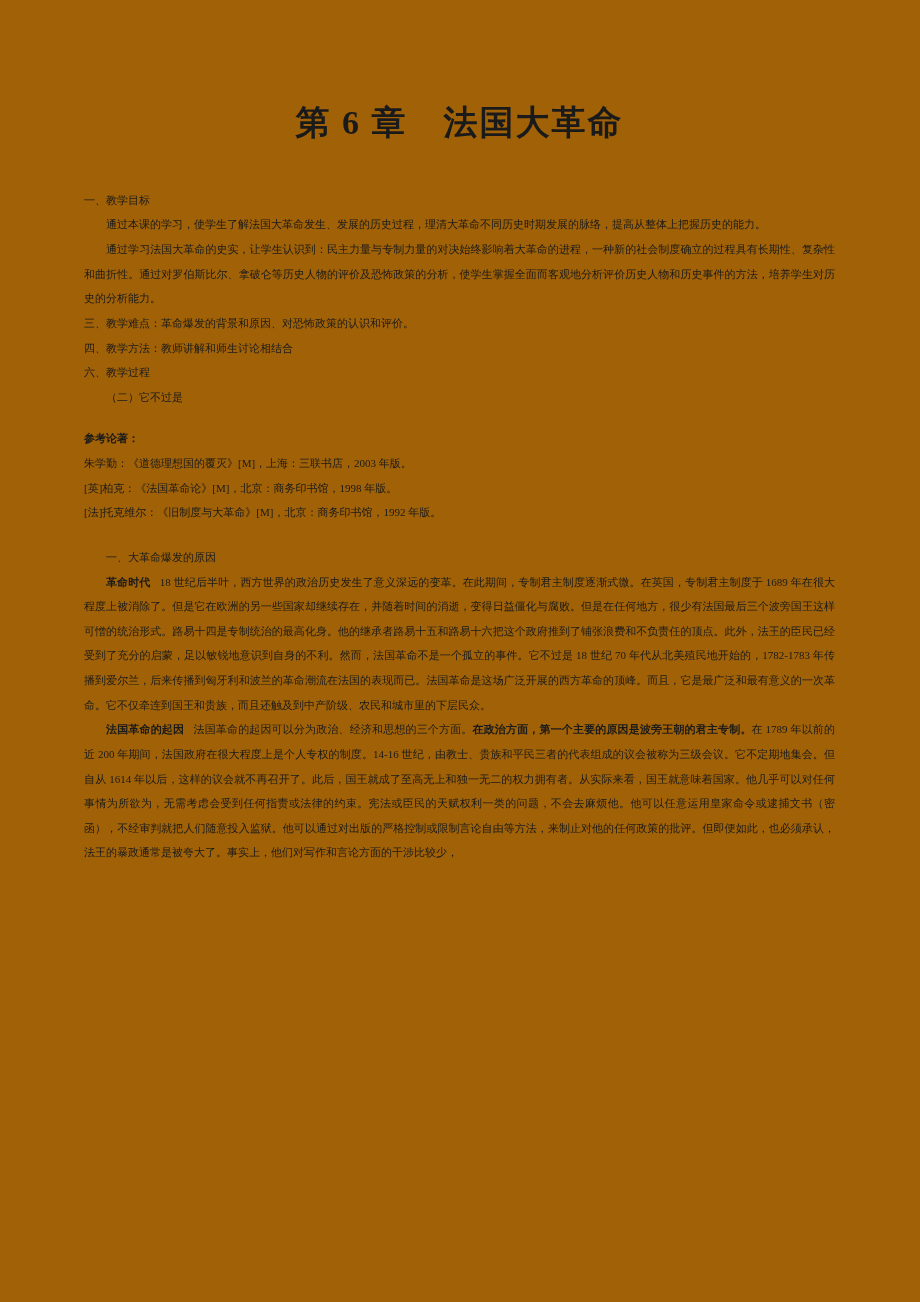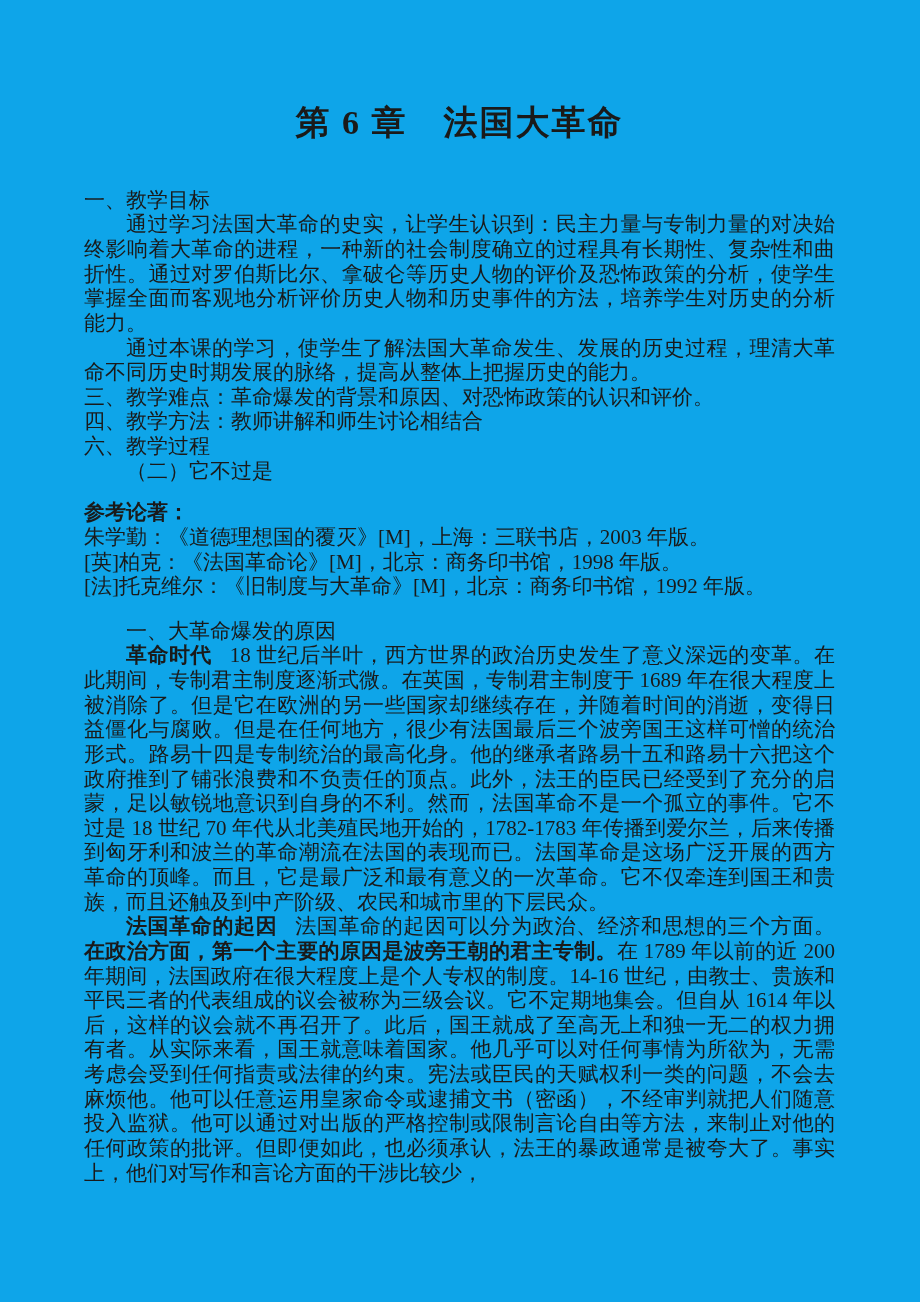--- a/index.html
+++ b/index.html
@@ -12,32 +12,32 @@
     height: 1302px;
     overflow: hidden;
     font-family: "Liberation Serif", "DejaVu Serif", serif;
     color: #1a1a1a;
   }
   .page {
     box-sizing: border-box;
     width: 920px;
     height: 1302px;
     padding: 103px 85px 0 84px;
-    background: #0ea5e9;
+    background: #a16207;
   }
   .doc-title {
     margin: 0 0 44px 0;
     font-size: 34px;
     line-height: 1.2;
     font-weight: bold;
     text-align: center;
     letter-spacing: 2px;
   }
   .doc-body {
-    font-size: 21px;
+    font-size: 11px;
     line-height: 24.63px;
     text-align: justify;
     text-justify: inter-ideograph;
   }
   .doc-body p {
     margin: 0;
     padding: 0;
   }
   .indent {
     text-indent: 2em;
@@ -64,23 +64,23 @@
 <body>
 
 <div class="page">
 
   <h1 class="doc-title">第 6 章　法国大革命</h1>
 
   <div class="doc-body">
 
     <p>一、教学目标</p>
 
+    <p class="indent">通过本课的学习，使学生了解法国大革命发生、发展的历史过程，理清大革命不同历史时期发展的脉络，提高从整体上把握历史的能力。</p>
+
     <p class="indent">通过学习法国大革命的史实，让学生认识到：民主力量与专制力量的对决始终影响着大革命的进程，一种新的社会制度确立的过程具有长期性、复杂性和曲折性。通过对罗伯斯比尔、拿破仑等历史人物的评价及恐怖政策的分析，使学生掌握全面而客观地分析评价历史人物和历史事件的方法，培养学生对历史的分析能力。</p>
-
-    <p class="indent">通过本课的学习，使学生了解法国大革命发生、发展的历史过程，理清大革命不同历史时期发展的脉络，提高从整体上把握历史的能力。</p>
 
 
     <p>三、教学难点：革命爆发的背景和原因、对恐怖政策的认识和评价。</p>
 
     <p>四、教学方法：教师讲解和师生讨论相结合</p>
 
 
     <p>六、教学过程</p>
 
 

